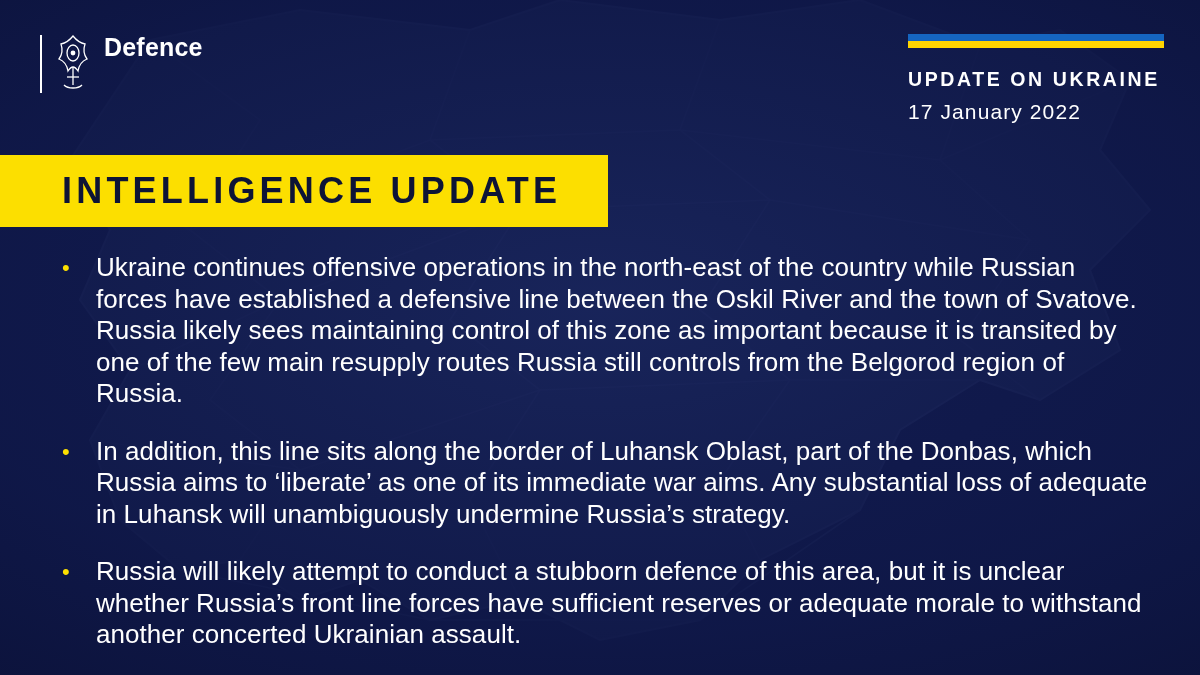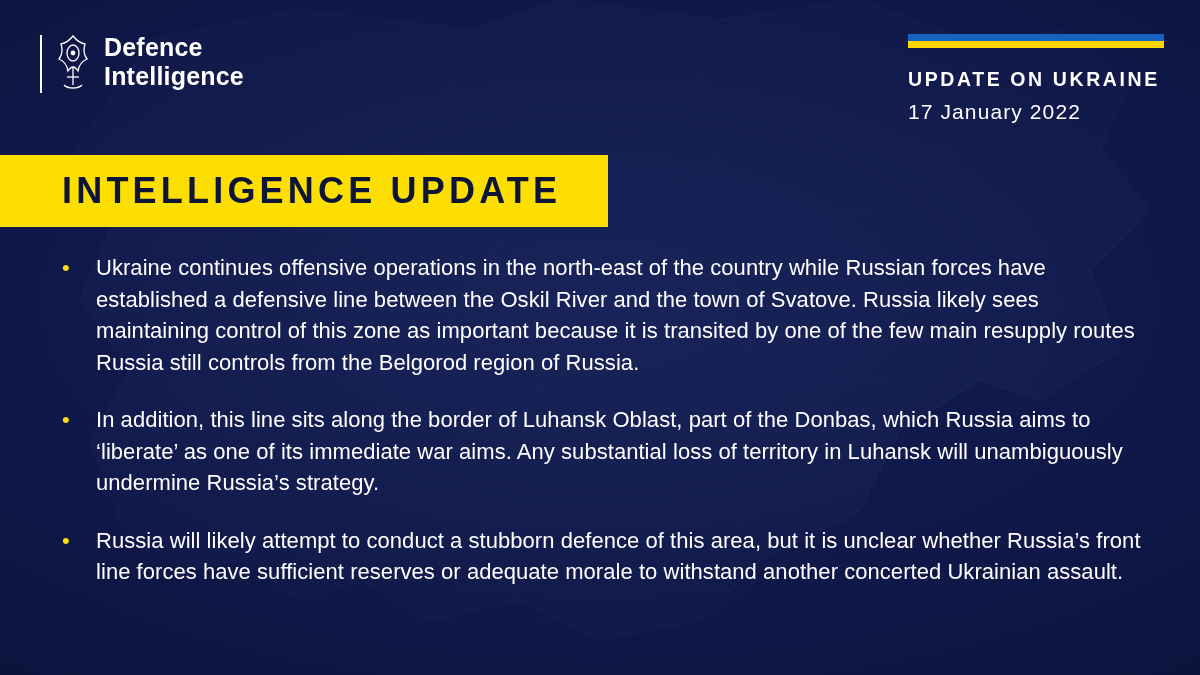--- a/index.html
+++ b/index.html
@@ -127,21 +127,21 @@
     margin-bottom: 26px;
   }
   .bullet-dot {
     flex: none;
     width: 34px;
     color: #fcdf00;
     font-size: 22px;
     line-height: 31.5px;
   }
   .bullet-text {
-    font-size: 22px;
+    font-size: 26px;
     line-height: 31.5px;
     color: #ffffff;
     letter-spacing: 0.05px;
   }
 </style>
 </head>
 <body>
 
 <div class="page">
 
@@ -178,21 +178,20 @@
           <path d="M17,3 C13,8 10,10 5,11 C7,17 6,22 3,26 C8,28 11,32 12,38 C14,35 16,34 17,34 C18,34 20,35 22,38 C23,32 26,28 31,26 C28,22 27,17 29,11 C24,10 21,8 17,3 Z"></path>
           <path d="M17,34 L17,52"></path>
           <path d="M11,44 L23,44"></path>
           <ellipse cx="17" cy="20" rx="6" ry="8"></ellipse>
           <path d="M8,52 C12,56 22,56 26,52"></path>
         </g>
         <circle cx="17" cy="20" r="2.4" fill="#ffffff"></circle>
       </svg>
       <div class="brand-text">
         <div>Defence</div>
-        <div>Intelligence</div>
       </div>
     </div>
 
     <div class="header-right">
       <div class="flag">
         <div class="blue"></div>
         <div class="yellow"></div>
       </div>
       <div class="update-on">UPDATE ON UKRAINE</div>
       <div class="update-date">17 January 2022</div>
@@ -206,21 +205,21 @@
 
   <div class="bullets">
 
     <div class="bullet">
       <div class="bullet-dot">•</div>
       <div class="bullet-text">Ukraine continues offensive operations in the north-east of the country while Russian forces have established a defensive line between the Oskil River and the town of Svatove. Russia likely sees maintaining control of this zone as important because it is transited by one of the few main resupply routes Russia still controls from the Belgorod region of Russia.</div>
     </div>
 
     <div class="bullet">
       <div class="bullet-dot">•</div>
-      <div class="bullet-text">In addition, this line sits along the border of Luhansk Oblast, part of the Donbas, which Russia aims to ‘liberate’ as one of its immediate war aims. Any substantial loss of territory in Luhansk will unambiguously undermine Russia’s strategy.</div>
+      <div class="bullet-text">In addition, this line sits along the border of Luhansk Oblast, part of the Donbas, which Russia aims to ‘liberate’ as one of its immediate war aims. Any substantial loss of adequate in Luhansk will unambiguously undermine Russia’s strategy.</div>
     </div>
 
     <div class="bullet">
       <div class="bullet-dot">•</div>
       <div class="bullet-text">Russia will likely attempt to conduct a stubborn defence of this area, but it is unclear whether Russia’s front line forces have sufficient reserves or adequate morale to withstand another concerted Ukrainian assault.</div>
     </div>
 
   </div>
 
 </div>

